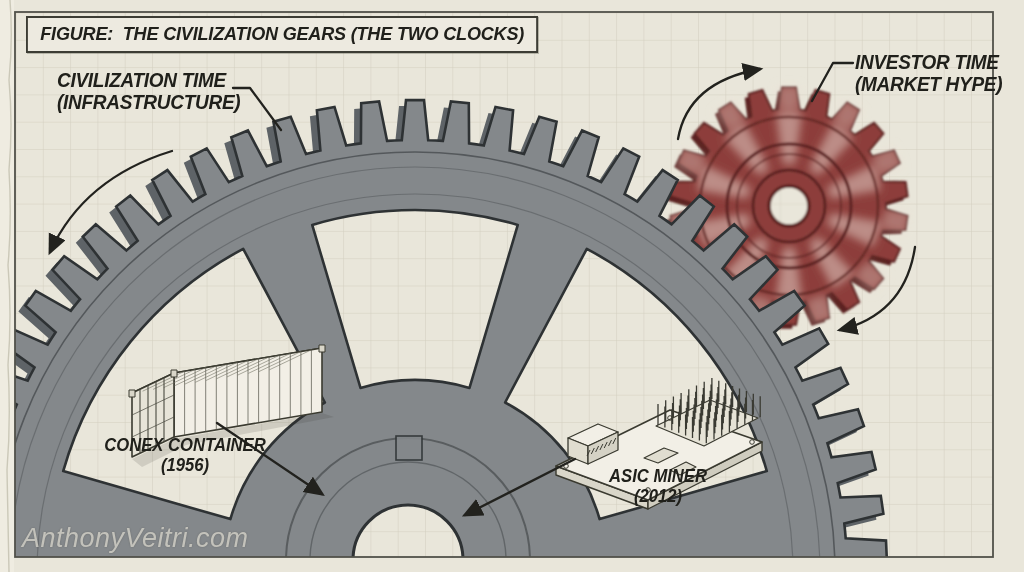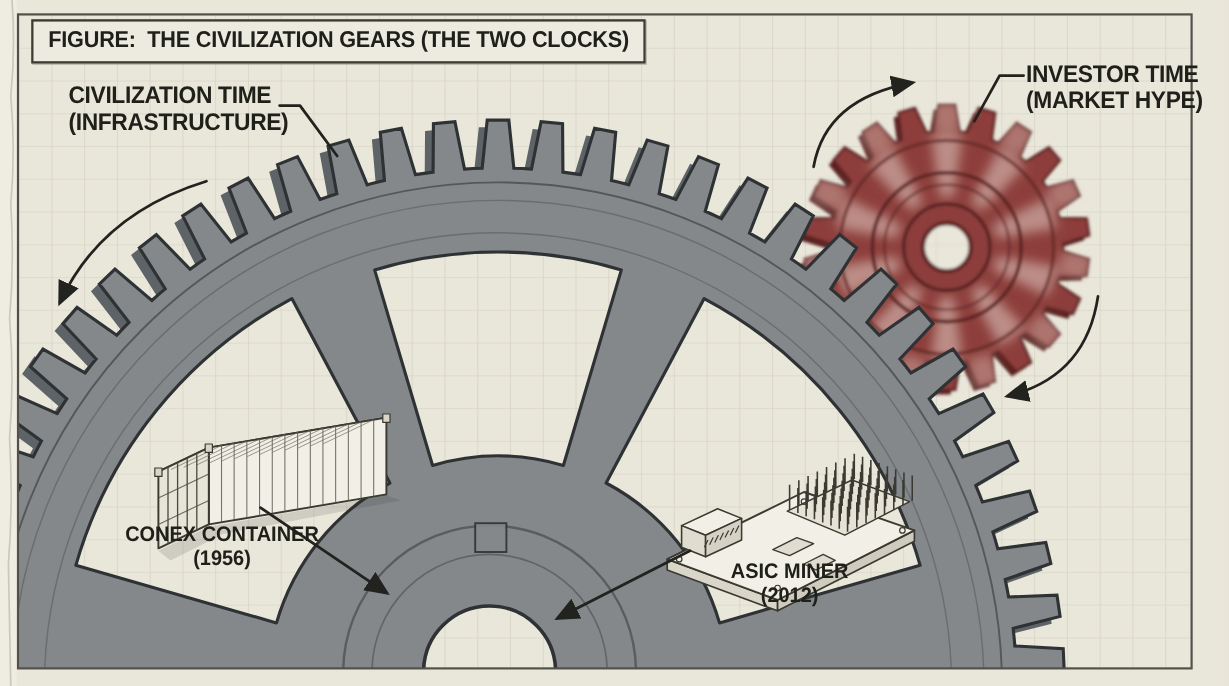--- a/index.html
+++ b/index.html
@@ -1,18 +1,18 @@
 <!DOCTYPE html>
 <html><head>
 <meta charset="utf-8">
 <style>
   html,body{margin:0;padding:0;}
   body{width:1024px;height:572px;overflow:hidden;background:#dedacc;
        font-family:"Liberation Sans",sans-serif;}
-  #stage{position:relative;width:1024px;height:572px;background:#e9e6da;}
+  #stage{position:relative;width:1024px;height:572px;background:#e9e6da;font-style:italic;}
   #scene{position:absolute;left:0;top:0;z-index:1;}
   .lbl{position:absolute;z-index:3;color:#20201b;font-weight:bold;
        transform:scaleX(.95);transform-origin:left top;}
   #title-box{left:26px;top:16px;font-size:19px;line-height:24px;
        padding:4px 13px 5px 13px;border:2px solid #3c3c34;background:#edeae0;
        white-space:pre;letter-spacing:-.2px;box-shadow:1px 1px 0 rgba(90,90,75,.35);}
   #civ-label{left:57px;top:69px;font-size:20px;line-height:22px;letter-spacing:-.3px;}
   #inv-label{left:855px;top:51px;font-size:20px;line-height:22px;letter-spacing:-.3px;}
   #conex-label{left:85px;top:435px;width:200px;text-align:center;
        font-size:17.5px;line-height:20px;transform-origin:center top;}
@@ -163,13 +163,14 @@
   <div id="conex-label" class="lbl">
     <div>CONEX CONTAINER</div>
     <div>(1956)</div>
   </div>
 
   <div id="asic-label" class="lbl">
     <div>ASIC MINER</div>
     <div>(2012)</div>
   </div>
 
+  <div id="watermark">AnthonyVeitri.com</div>
 </div>
 
 </body></html>

